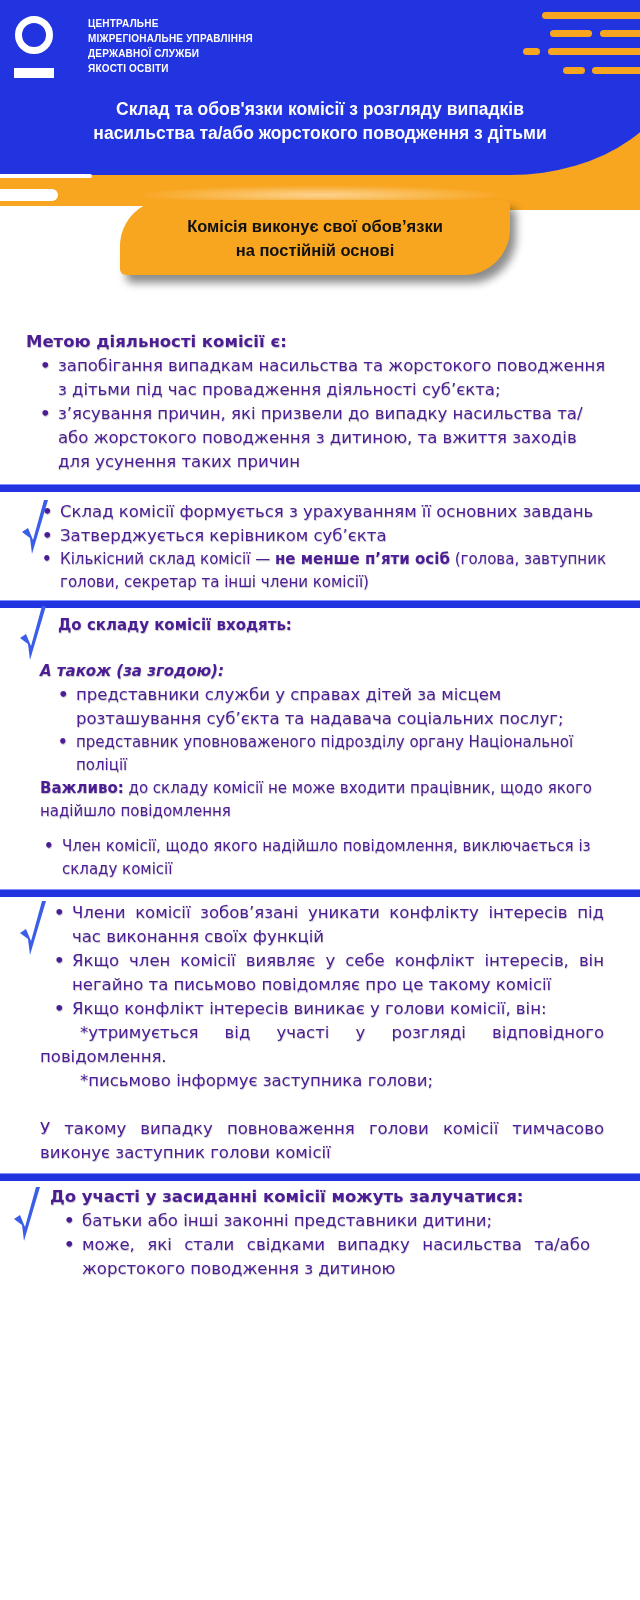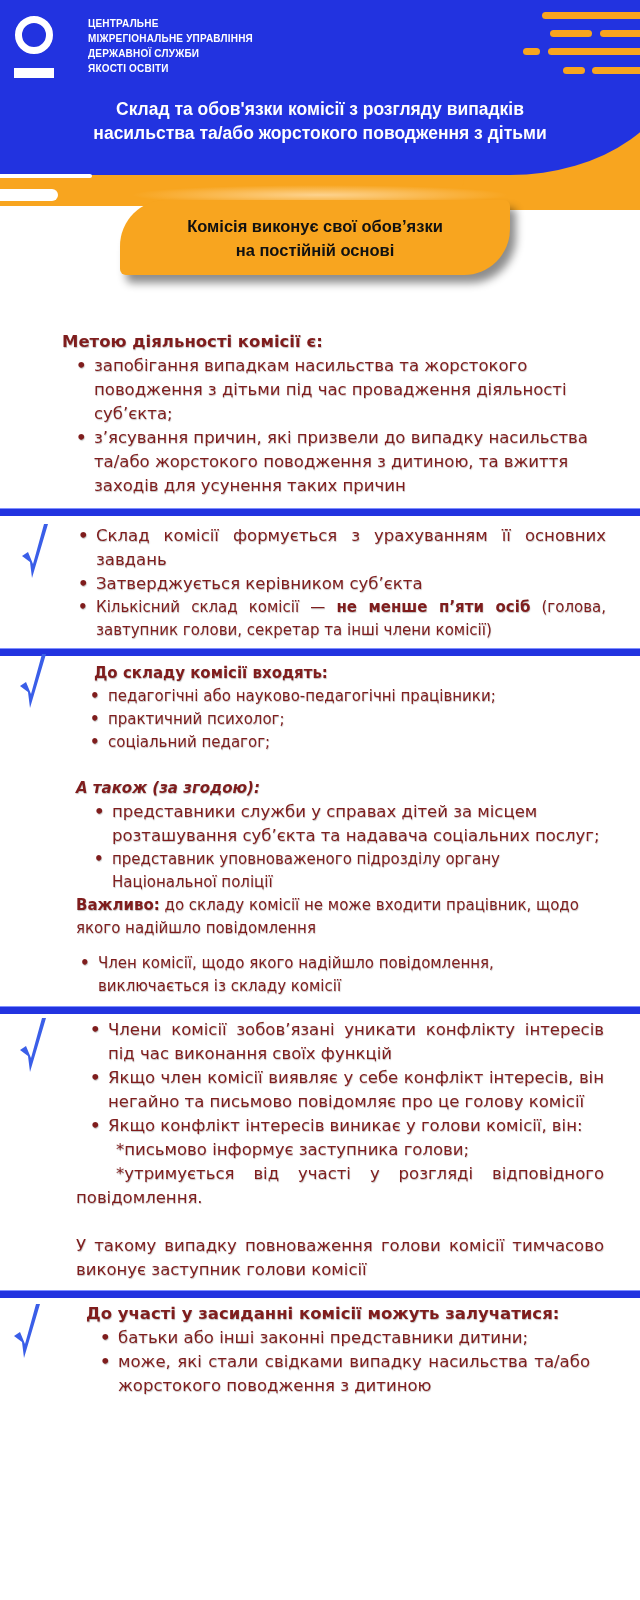--- a/index.html
+++ b/index.html
@@ -38,21 +38,21 @@
     box-shadow: 6px 8px 8px rgba(0,0,0,0.45);
     display: flex; flex-direction: column; align-items: center; justify-content: center;
     font-family: "Liberation Sans", sans-serif; font-weight: bold; font-size: 16.5px; line-height: 24px; color: #111111; text-align: center;
   }
   .callout-shadow-top { position: absolute; left: 130px; top: 185px; width: 380px; height: 20px; background: radial-gradient(ellipse at center, rgba(255,230,190,0.7), rgba(255,230,190,0) 70%); z-index: 3; }
 
   
   .section { position: relative; padding: 0 34px 0 58px; }
   .divider { width: 640px; height: 8px; background: #2233e0; border-top: 1px solid #8090ff; }
 
-  .txt { font-size: 16.5px; line-height: 24px; color: #7f1d1d; text-shadow: 0.5px 0.5px 1px rgba(0,0,0,0.25); margin-left: 36px; }
+  .txt { font-size: 16.5px; line-height: 24px; color: #4c1d95; text-shadow: 0.5px 0.5px 1px rgba(0,0,0,0.25); }
   .sm { font-size: 15px; line-height: 23px; }
   .bold { font-weight: bold; }
   .italic { font-style: italic; }
   .justify { text-align: justify; text-align-last: left; }
 
   ul.bul { list-style: none; }
   ul.bul li { position: relative; padding-left: 22px; }
   ul.bul li::before { content: "•"; position: absolute; left: 4px; top: 0; font-weight: bold; }
 
   .check { position: absolute; z-index: 2; }
@@ -118,50 +118,45 @@
     <li class="sm justify"><span>Кількісний склад комісії — </span><span class="bold">не менше п’яти осіб</span><span> (голова, завтупник голови, секретар та інші члени комісії)</span></li>
   </ul>
 </div>
 <div class="divider"></div>
 
 <div class="section" style="padding-left:40px; padding-right:40px; padding-top:6px; padding-bottom:8px;">
   <svg class="check" style="left:18px; top:-4px;" width="30" height="58" viewBox="0 0 30 58">
     <path d="M2 34 L10 40 L12 56 L28 2 L24 2 L13 42 L8 30 Z" fill="#3a5ee8"></path>
   </svg>
   <div class="txt bold sm" style="padding-left:18px;">До складу комісії входять:</div>
-  <ul class="bul txt sm" style="padding-left:10px;">
-    <li>педагогічні або науково-педагогічні працівники;</li>
-    <li>практичний психолог;</li>
-    <li>соціальний педагог;</li>
-  </ul>
   <div style="height:23px;"></div>
   <div class="txt bold italic sm">А також (за згодою):</div>
   <ul class="bul txt" style="padding-left:14px;">
     <li>представники служби у справах дітей за місцем розташування суб’єкта та надавача соціальних послуг;</li>
     <li class="sm">представник уповноваженого підрозділу органу Національної поліції</li>
   </ul>
   <div class="txt sm"><span class="bold">Важливо:</span><span> до складу комісії не може входити працівник, щодо якого надійшло повідомлення</span></div>
   <div style="height:12px;"></div>
   <ul class="bul txt sm">
     <li>Член комісії, щодо якого надійшло повідомлення, виключається із складу комісії</li>
   </ul>
 </div>
 <div class="divider"></div>
 
 <div class="section" style="padding-left:40px; padding-right:36px; padding-top:4px; padding-bottom:8px;">
   <svg class="check" style="left:18px; top:2px;" width="30" height="58" viewBox="0 0 30 58">
     <path d="M2 34 L10 40 L12 56 L28 2 L24 2 L13 42 L8 30 Z" fill="#3a5ee8"></path>
   </svg>
   <ul class="bul txt justify" style="padding-left:10px;">
     <li>Члени комісії зобов’язані уникати конфлікту інтересів під час виконання своїх функцій</li>
-    <li>Якщо член комісії виявляє у себе конфлікт інтересів, він негайно та письмово повідомляє про це голову комісії</li>
+    <li>Якщо член комісії виявляє у себе конфлікт інтересів, він негайно та письмово повідомляє про це такому комісії</li>
     <li>Якщо конфлікт інтересів виникає у голови комісії, він:</li>
   </ul>
+  <div class="txt justify" style="text-indent:40px;">*утримується від участі у розгляді відповідного повідомлення.</div>
   <div class="txt" style="padding-left:40px;">*письмово інформує заступника голови;</div>
-  <div class="txt justify" style="text-indent:40px;">*утримується від участі у розгляді відповідного повідомлення.</div>
   <div style="height:24px;"></div>
   <div class="txt justify">У такому випадку повноваження голови комісії тимчасово виконує заступник голови комісії</div>
 </div>
 <div class="divider"></div>
 
 <div class="section" style="padding-left:50px; padding-right:50px; padding-top:4px; padding-bottom:30px;">
   <svg class="check" style="left:12px; top:4px;" width="30" height="58" viewBox="0 0 30 58">
     <path d="M2 34 L10 40 L12 56 L28 2 L24 2 L13 42 L8 30 Z" fill="#3a5ee8"></path>
   </svg>
   <div class="txt bold">До участі у засиданні комісії можуть залучатися:</div>

